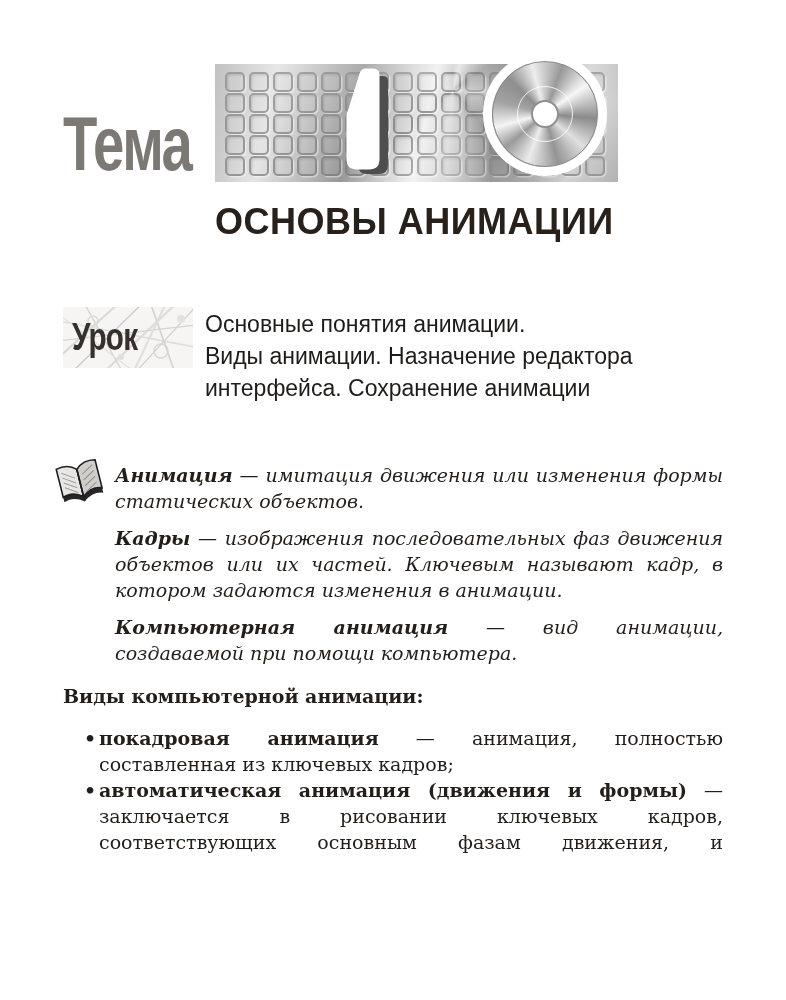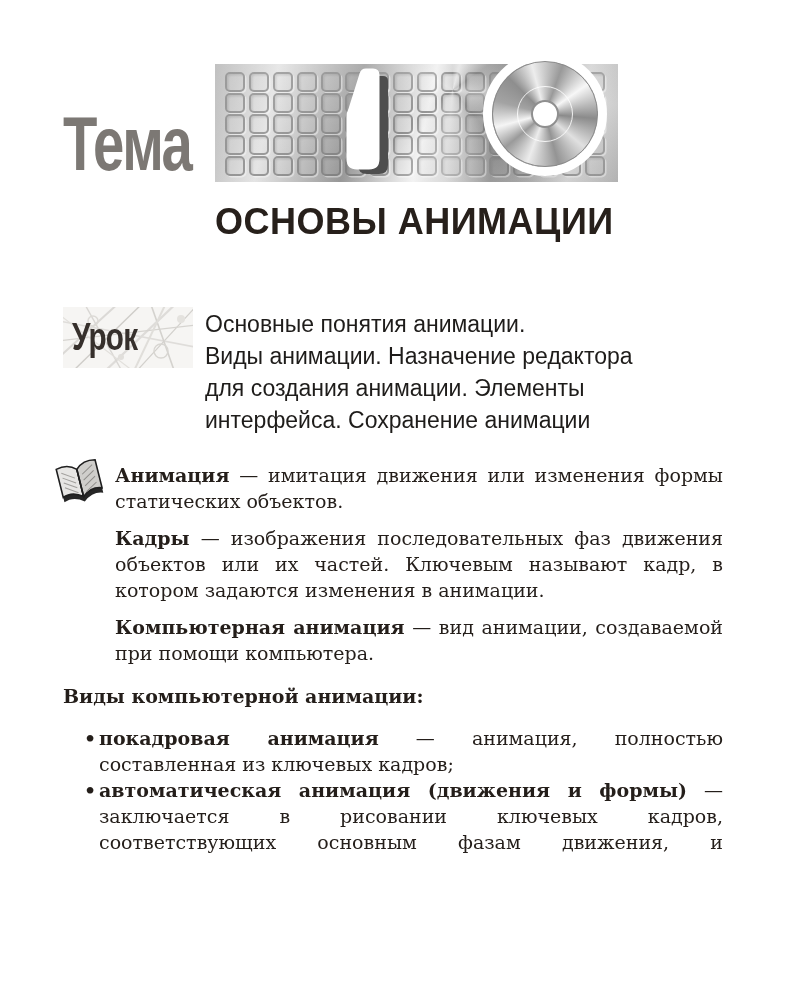--- a/index.html
+++ b/index.html
@@ -90,21 +90,21 @@
 
   
   .book-icon { position:absolute; left:53px; top:455px; width:54px; height:54px; }
 
   
   .content {
     position:absolute; left:63px; top:462px; width:660px;
     font-size:19px; line-height:26px; color:#241e1a;
   }
   .defs { margin-left:52px; }
-  .def { margin:0 0 11px 0; text-align:justify; }
+  .def { margin:0 0 11px 0; text-align:justify;font-style:italic; }
   .types-heading { font-weight:bold; margin:17px 0 16px 0; }
   .types-list { list-style:none; margin:0 0 0 21px; padding:0; }
   .types-list li { position:relative; padding-left:15px; text-align:justify; }
   .bullet { position:absolute; left:0; top:0; font-weight:bold; }
   .flash-note { margin:17px 0 0 0; text-indent:32px; text-align:justify; }
 
   .page-number {
     position:absolute; left:0; top:920px; width:786px; text-align:center;
     font-size:21px; color:#241e1a;
   }
@@ -229,21 +229,20 @@
       <circle cx="118" cy="12" r="4" fill="#e4e2de"></circle>
       <circle cx="58" cy="50" r="3" fill="#e1dfdb"></circle>
     </svg>
     <span class="lesson-label">Урок</span>
     <span class="lesson-number">1</span>
   </div>
 
   <div class="lesson-title">
     <div>Основные понятия анимации.</div>
     <div>Виды анимации. Назначение редактора</div>
-    <div>для создания анимации. Элементы</div>
     <div>интерфейса. Сохранение анимации</div>
   </div>
 
   <svg class="book-icon" viewBox="0 0 54 54" aria-hidden="true">
     <g transform="rotate(-14 27 27)">
       <path d="M7 38 Q17 34 27 42 Q37 34 47 38 L47 43 Q37 39 27 47 Q17 39 7 43 Z" fill="#262626"></path>
       <path d="M27 14 Q19 6 7 9 L7 38 Q17 34 27 42 Z" fill="#e7e6e4" stroke="#1f1f1f" stroke-width="1.6"></path>
       <path d="M27 14 Q35 6 47 9 L47 38 Q37 34 27 42 Z" fill="#cfcecb" stroke="#1f1f1f" stroke-width="1.6"></path>
       <path d="M11 14 L23 22 M11 19 L23 27 M11 24 L23 32 M11 29 L23 37" stroke="#a09e9b" stroke-width="1"></path>
       <path d="M31 20 L43 13 M31 26 L43 19 M31 32 L43 25 M31 38 L43 31" stroke="#8f8d8a" stroke-width="1"></path>

